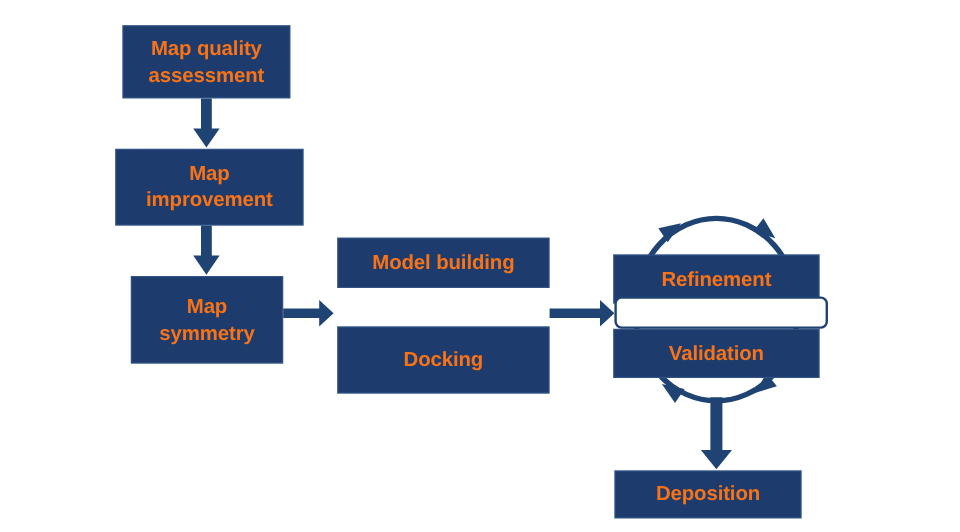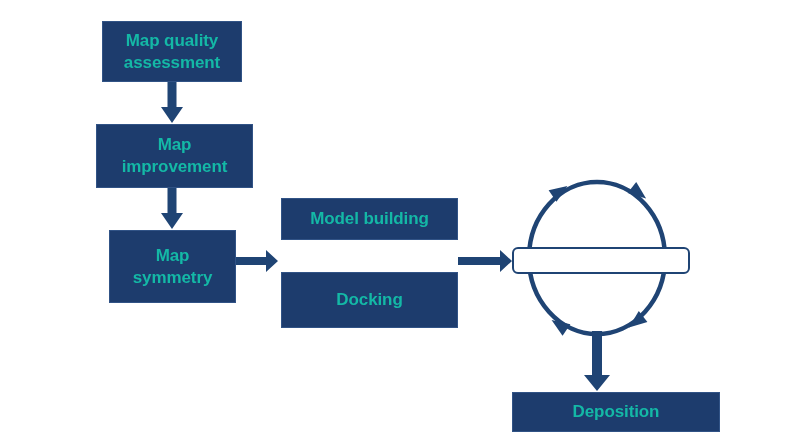--- a/index.html
+++ b/index.html
@@ -3,21 +3,21 @@
 <meta charset="utf-8">
 <style>
   html,body{margin:0;padding:0;background:#ffffff;}
   .canvas{
     position:relative;width:800px;height:443px;background:#ffffff;
     font-family:"Liberation Sans", sans-serif;overflow:hidden;
   }
   .layer{position:absolute;left:0;top:0;width:800px;height:443px;}
   .box{
     position:absolute;display:flex;align-items:center;justify-content:center;
-    background:var(--boxfill);color:#14b8a6;text-align:center;
+    background:var(--boxfill);color:#f97316;text-align:center;
     font-size:17px;font-weight:700;line-height:1.28;letter-spacing:-0.1px;
     box-sizing:border-box;border:1px solid rgba(90,125,180,0.35);
   }
   .box .lbl{display:block;}
   .band{
     position:absolute;background:#ffffff;border:2px solid var(--arrowcol);
     border-radius:6px;box-sizing:border-box;
   }
 </style>
 </head>
@@ -54,21 +54,27 @@
   </div>
 
   <div class="box" style="left:281px;top:198px;width:177px;height:42px">
     <span class="lbl">Model building</span>
   </div>
 
   <div class="box" style="left:281px;top:272px;width:177px;height:56px">
     <span class="lbl">Docking</span>
   </div>
 
+  <div class="box" style="left:511px;top:212px;width:172px;height:41px">
+    <span class="lbl">Refinement</span>
+  </div>
 
+  <div class="box" style="left:511px;top:274px;width:172px;height:41px">
+    <span class="lbl">Validation</span>
+  </div>
 
   <div class="band" style="left:512px;top:247px;width:178px;height:27px"></div>
 
-  <div class="box" style="left:512px;top:392px;width:208px;height:40px">
+  <div class="box" style="left:512px;top:392px;width:156px;height:40px">
     <span class="lbl">Deposition</span>
   </div>
 
 </div>
 
 </body></html>

